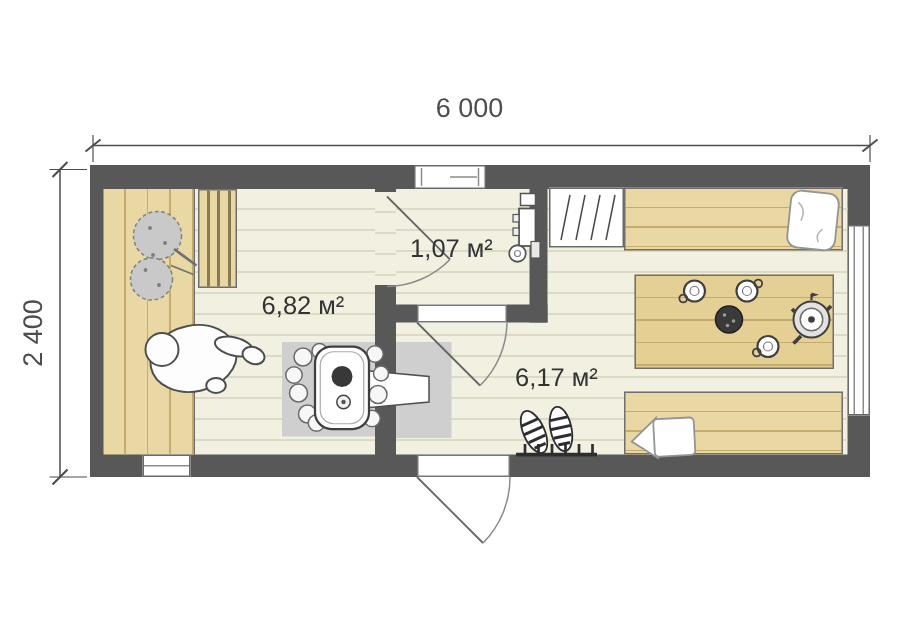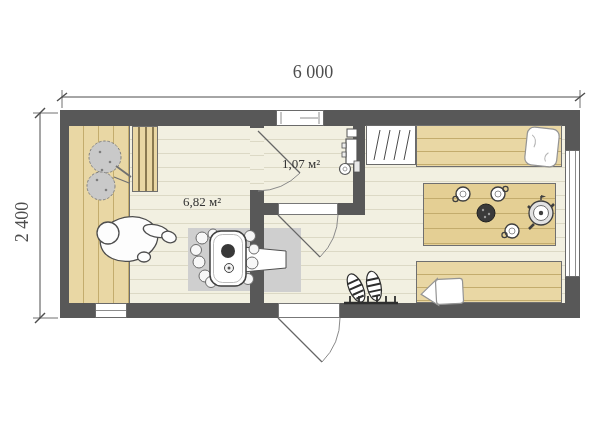--- a/index.html
+++ b/index.html
@@ -2,39 +2,39 @@
 <html style="--wall: #585858; --wood: #e9d7a4; --wood-line: #c3ac6d; --wood-table: #e4cf94; --floor: #f2f0e1; --floor-line: #dcd9c5; --pad: #cfcfcf; --outline: #6f6f6f; --dim: #4d4d4d; --label: #333333; --paper: #ffffff;"><head>
 <meta charset="utf-8">
 <style>
   :root{
     --wall:#585858; --wood:#e9d7a4; --wood-line:#c3ac6d; --wood-table:#e4cf94;
     --floor:#f2f0e1; --floor-line:#dcd9c5; --pad:#cfcfcf; --outline:#6f6f6f;
     --dim:#4d4d4d; --label:#333333; --paper:#ffffff;
   }
   html,body{margin:0;padding:0;background:var(--paper);}
   .canvas{position:relative;width:600px;height:424px;background:var(--paper);
-          font-family:Liberation Serif, serif;overflow:hidden;}
+          font-family:Liberation Sans, sans-serif;overflow:hidden;}
   .abs{position:absolute;box-sizing:border-box;}
   .wallfill{background:var(--wall);}
   .h-planks{background-color:var(--floor);
     background-image:repeating-linear-gradient(to bottom, transparent 0 13px, var(--floor-line) 13px 14px);}
   .wood-h{background-color:var(--wood);
     background-image:repeating-linear-gradient(to bottom, transparent 0 12px, var(--wood-line) 12px 13px);
     border:1px solid var(--outline);}
   .wood-table-h{background-color:var(--wood-table);
     background-image:repeating-linear-gradient(to bottom, transparent 0 14px, var(--wood-line) 14px 15px);
     border:1px solid var(--outline);}
   .bench-v{background-color:var(--wood);
     background-image:repeating-linear-gradient(to right, transparent 0 14px, var(--wood-line) 14px 15px);
     border-right:1px solid var(--outline);}
   .slats-v{background-color:var(--wood);
     background-image:repeating-linear-gradient(to right, transparent 0 5px, #8a7a52 5px 7px);
     border:1px solid var(--outline);}
   .white-box{background:#ffffff;border:1px solid #6a6a6a;}
-  .area-label{position:absolute;font-size:13px;color:var(--label);text-align:center;white-space:nowrap;}
+  .area-label{position:absolute;font-size:17px;color:var(--label);text-align:center;white-space:nowrap;}
   .dim-label{position:absolute;font-size:18px;color:var(--dim);text-align:center;white-space:nowrap;}
   svg.overlay{position:absolute;left:0;top:0;pointer-events:none;}
 </style>
 </head>
 <body>
 
 <div class="canvas">
 
   <div class="abs wallfill" style="left:60px;top:110px;width:520px;height:208px;"></div>
 
@@ -225,14 +225,15 @@
       <line x1="377" y1="296" x2="377" y2="302" stroke-width="1.8"></line>
       <line x1="386" y1="296" x2="386" y2="302" stroke-width="1.8"></line>
       <line x1="395" y1="296" x2="395" y2="302" stroke-width="1.8"></line>
     </g>
   </svg>
 
   <div class="dim-label" style="left:273px;top:62px;width:80px;">6 000</div>
   <div class="dim-label" style="left:-9px;top:213px;width:60px;height:18px;transform:rotate(-90deg);">2 400</div>
   <div class="area-label" style="left:164px;top:194px;width:76px;">6,82 м²</div>
   <div class="area-label" style="left:263px;top:156px;width:76px;">1,07 м²</div>
+  <div class="area-label" style="left:333px;top:242px;width:76px;">6,17 м²</div>
 
 </div>
 
 </body></html>

